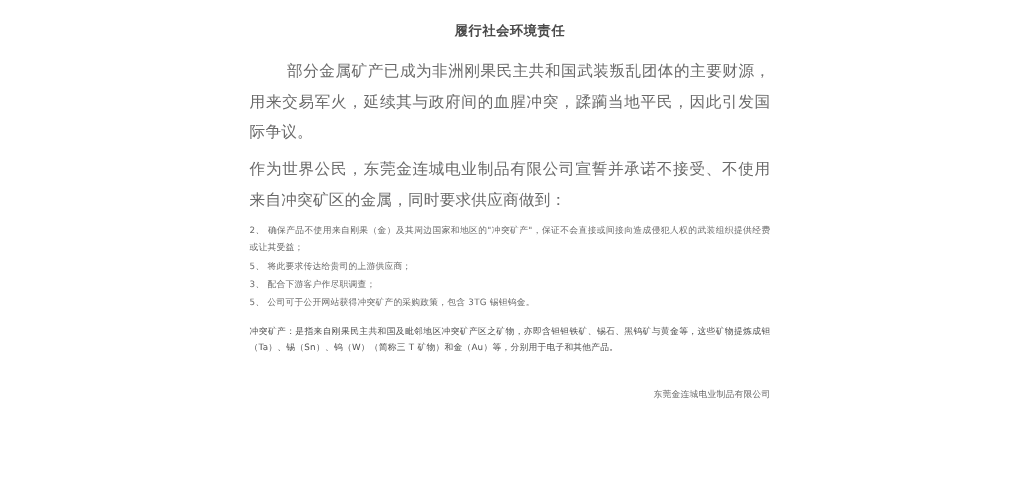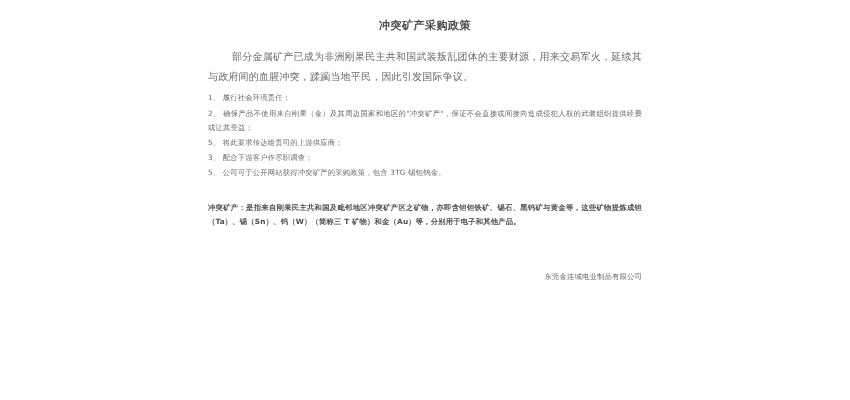--- a/index.html
+++ b/index.html
@@ -29,21 +29,21 @@
   .doc-title {
     text-align: center;
     font-size: 11px;
     font-weight: bold;
     color: #4a4a4a;
     letter-spacing: 0.5px;
     margin: 0 0 14px 0;
     line-height: 1.4;
   }
   .para {
-    font-size: 10px;
+    font-size: 13px;
     line-height: 1.95;
     color: #6a6a6a;
     margin: 0 0 1px 0;
     text-align: justify;
     letter-spacing: 0.2px;
   }
   .para.indent {
     text-indent: 2.4em;
   }
   .para.gap-top {
@@ -56,48 +56,48 @@
   }
   .list li {
     font-size: 7.3px;
     line-height: 1.95;
     color: #6a6a6a;
     margin: 0 0 1px 0;
     text-align: justify;
     letter-spacing: 0.2px;
   }
   .bold-block {
-    margin-top: 20px;
+    margin-top: 10px;
     font-size: 7.3px;
     line-height: 1.95;
-    font-weight: bold;
+    font-weight: normal;
     color: #4f4f4f;
     text-align: justify;
     letter-spacing: 0.2px;
   }
   .signature {
-    margin-top: 43px;
+    margin-top: 26px;
     font-size: 7.3px;
     color: #6a6a6a;
     text-align: right;
     letter-spacing: 0.2px;
   }
 </style>
 </head>
 <body>
 
 <div class="page">
   <div class="doc">
 
-    <h1 class="doc-title">冲突矿产采购政策</h1>
+    <h1 class="doc-title">履行社会环境责任</h1>
 
     <p class="para indent">部分金属矿产已成为非洲刚果民主共和国武装叛乱团体的主要财源，用来交易军火，延续其与政府间的血腥冲突，蹂躏当地平民，因此引发国际争议。</p>
+    <p class="para gap-top">作为世界公民，东莞金连城电业制品有限公司宣誓并承诺不接受、不使用来自冲突矿区的金属，同时要求供应商做到：</p>
 
     <ul class="list">
-      <li>1、 履行社会环境责任；</li>
       <li>2、 确保产品不使用来自刚果（金）及其周边国家和地区的"冲突矿产"，保证不会直接或间接向造成侵犯人权的武装组织提供经费或让其受益；</li>
       <li>5、 将此要求传达给贵司的上游供应商；</li>
       <li>3、 配合下游客户作尽职调查；</li>
       <li>5、 公司可于公开网站获得冲突矿产的采购政策，包含 3TG 锡钽钨金。</li>
     </ul>
 
     <p class="bold-block">冲突矿产：是指来自刚果民主共和国及毗邻地区冲突矿产区之矿物，亦即含钽钽铁矿、锡石、黑钨矿与黄金等，这些矿物提炼成钽（Ta）、锡（Sn）、钨（W）（简称三 T 矿物）和金（Au）等，分别用于电子和其他产品。</p>
 
     <p class="signature">东莞金连城电业制品有限公司</p>
 

